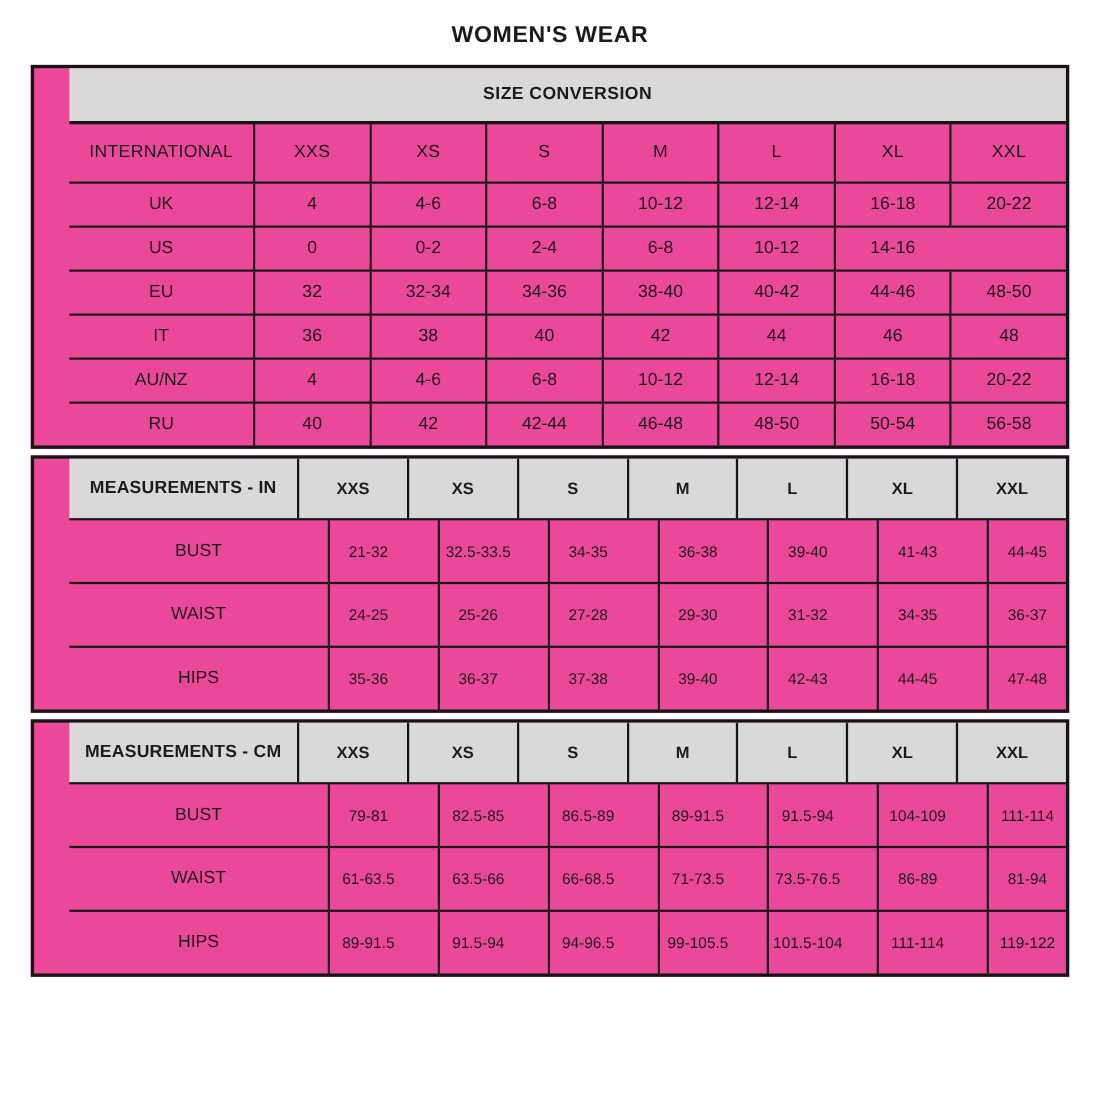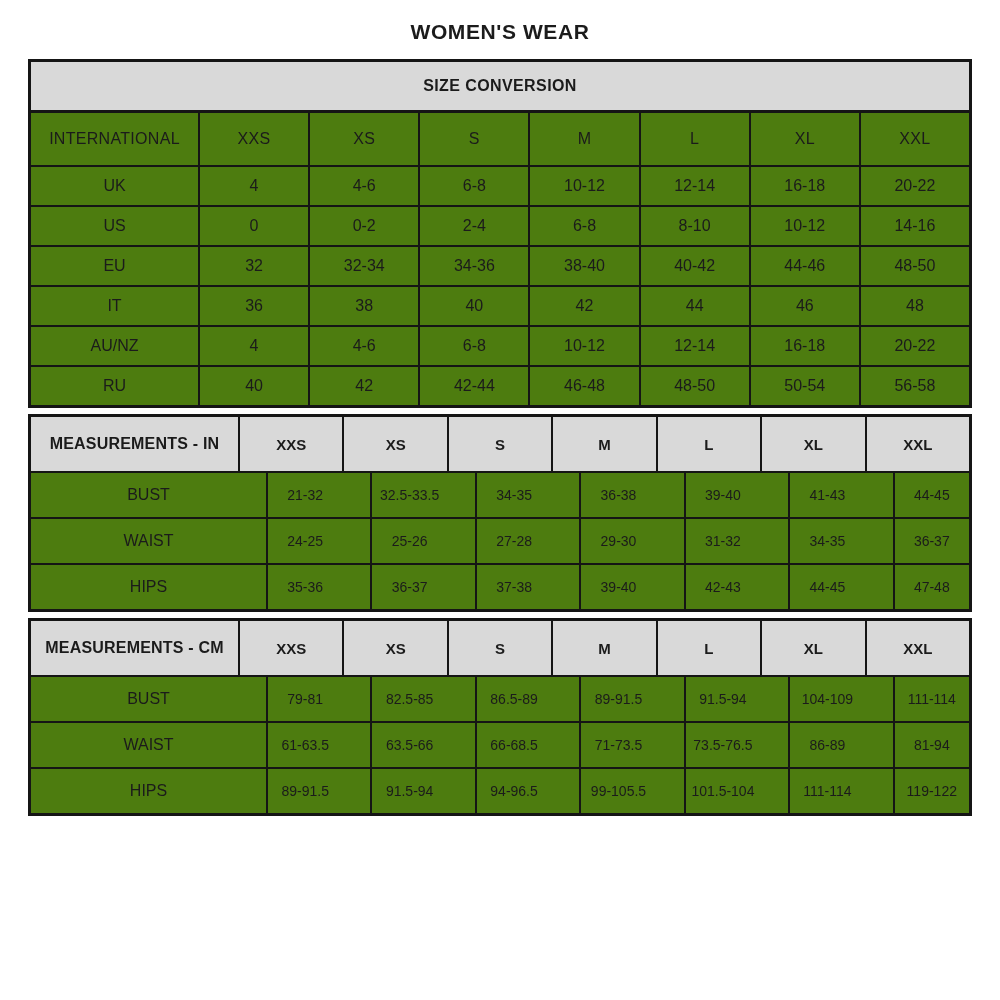--- a/index.html
+++ b/index.html
@@ -12,21 +12,21 @@
   body{
     width:1000px;height:1000px;background:#ffffff;
     font-family:"Liberation Sans", sans-serif;
     color:var(--text);
   }
   .page{padding:14px 28px 0;}
   .title{
     font-size:21px;font-weight:700;text-align:center;
     letter-spacing:.6px;margin:6px 0 15px;
   }
-  .tbl{border:3px solid var(--border);margin-bottom:6px;background:#4d7c0f;}
+  .tbl{border:3px solid var(--border);margin-bottom:6px;background:#ec4899;padding-left:32px;}
   .banner{
     height:48px;background:var(--header-bg);
     display:flex;align-items:center;justify-content:center;
     font-weight:700;font-size:16px;letter-spacing:.4px;
   }
   .grid{display:grid;}
   .t1 .grid{grid-template-columns:167px repeat(7,1fr);}
   .t23 .grid{grid-template-columns:207px repeat(7,1fr);}
   .row{border-top:2px solid var(--border);}
   .t1 .hdr{border-top:3px solid var(--border);}
@@ -36,21 +36,21 @@
     font-size:16px;font-weight:400;text-align:center;
   }
   .cell + .cell{border-left:2px solid var(--border);}
   .t1 .hdr .cell{height:52px;letter-spacing:.3px;}
   .t1 .row .cell{height:38px;}
   .t23 .hdr .cell{
     height:54px;background:var(--header-bg);
     font-weight:700;font-size:15px;
   }
   .t23 .hdr .cell.label{font-size:16px;letter-spacing:.2px;}
-  .t23 .row .cell{height:44px;font-size:14px;margin-left:28px;}
+  .t23 .row .cell{height:56px;font-size:14px;margin-left:28px;}
   .t23 .row .cell.label{font-size:16px;}
 </style>
 </head>
 <body>
 
 <div class="page">
 
   <div class="title">WOMEN'S WEAR</div>
 
   <div class="tbl t1">
@@ -74,21 +74,20 @@
       <div class="cell">12-14</div>
       <div class="cell">16-18</div>
       <div class="cell">20-22</div>
     </div>
     <div class="grid row">
       <div class="cell">US</div>
       <div class="cell">0</div>
       <div class="cell">0-2</div>
       <div class="cell">2-4</div>
       <div class="cell">6-8</div>
-      <div class="cell">8-10</div>
       <div class="cell">10-12</div>
       <div class="cell">14-16</div>
     </div>
     <div class="grid row">
       <div class="cell">EU</div>
       <div class="cell">32</div>
       <div class="cell">32-34</div>
       <div class="cell">34-36</div>
       <div class="cell">38-40</div>
       <div class="cell">40-42</div>

